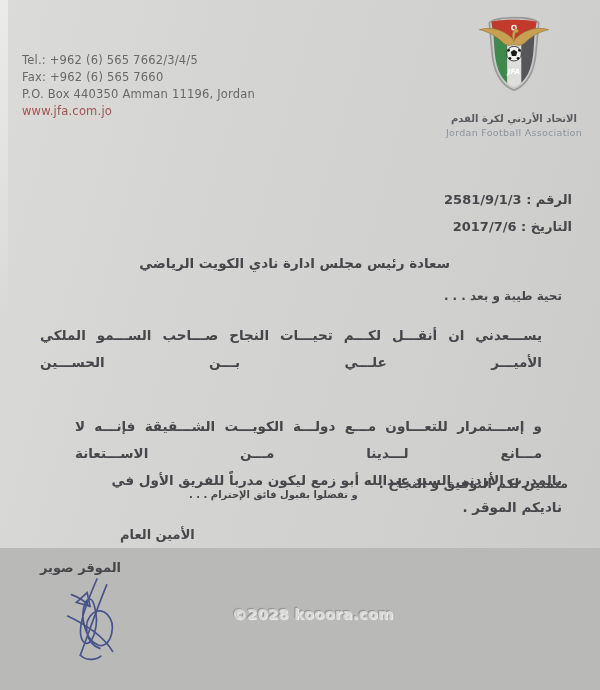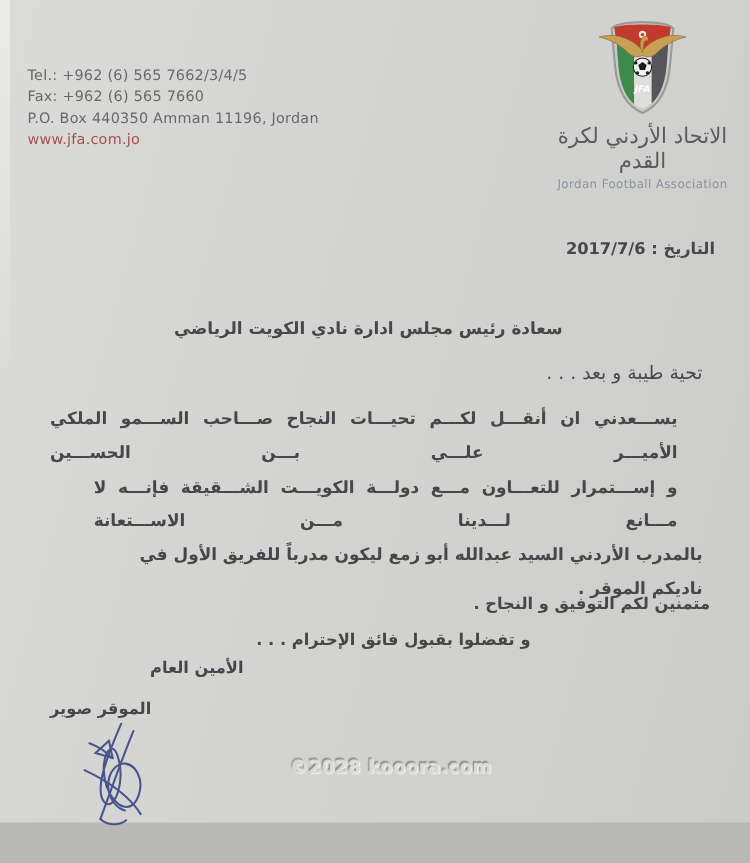--- a/index.html
+++ b/index.html
@@ -2,70 +2,70 @@
 <html lang="ar" style="--ink: #46464b; --muted-ink: #68686a; --link-red: #a35150; --crest-red: #c23a2c; --crest-green: #3e8a4c; --crest-gold: #c8a053; --caption-en: #8a93a0; --signature-ink: #3d4b86; --watermark: #d9d9d7;"><head>
 <meta charset="utf-8">
 <style>
   html,body{margin:0;padding:0;}
   body{
     width:600px;height:690px;overflow:hidden;
     font-family:"DejaVu Sans",sans-serif;
     background:#b9b9b7;
   }
   .page{
-    position:relative;width:600px;height:658px;
+    position:relative;width:600px;height:548px;
     background:linear-gradient(105deg,#dbdbd9 0%,#d5d5d3 30%,#d1d1cf 65%,#cbcccA 100%);
     color:var(--ink,#46464b);
   }
   .edge-light{
     position:absolute;left:0;top:0;width:8px;height:320px;
     background:linear-gradient(to bottom,#ebebe9,rgba(235,235,233,0));
   }
   
   .contact{
     position:absolute;left:22px;top:52px;
     font-size:11.5px;line-height:17px;color:var(--muted-ink,#68686a);
     letter-spacing:.2px;
   }
   .contact .web{color:var(--link-red,#a35150);}
   .logo-block{
     position:absolute;left:438px;top:11px;width:152px;text-align:center;
   }
   .logo-block svg{display:block;margin:0 auto;}
-  .org-ar{font-size:17px;font-weight:normal;color:#5a5a60;margin-top:4px;direction:rtl;}
+  .org-ar{font-size:10px;font-weight:bold;color:#5a5a60;margin-top:18px;direction:rtl;}
   .org-en{font-size:9.5px;color:var(--caption-en,#8a93a0);margin-top:3px;letter-spacing:.3px;}
   
   .ref{
     position:absolute;right:28px;top:186px;direction:rtl;text-align:right;
     font-size:13px;font-weight:bold;line-height:27px;
   }
   
   .recipient{
     position:absolute;right:150px;top:255px;direction:rtl;
     font-size:13.5px;font-weight:bold;margin-left:12px;
   }
   .greeting{
     position:absolute;right:38px;top:289px;direction:rtl;
-    font-size:15px;font-weight:normal;
+    font-size:12px;font-weight:bold;
   }
   .para{
     position:absolute;left:40px;right:38px;direction:rtl;
     font-size:13.5px;font-weight:bold;line-height:27px;color:var(--ink,#46464b);
   }
   .para .l1{text-align:justify;text-align-last:justify;padding-right:20px;}
   .para .l2{text-align:right;}
   .p1{top:322px;}
-  .p2{top:377px;margin-left:35px;}
+  .p2{top:413px;margin-left:35px;}
   .wish{
     position:absolute;right:32px;top:476px;direction:rtl;
     font-size:13px;font-weight:bold;
   }
   .closing{
-    position:absolute;left:205px;top:489px;direction:rtl;
-    font-size:13px;font-weight:bold;margin-top:16px;
+    position:absolute;left:189px;top:489px;direction:rtl;
+    font-size:10px;font-weight:bold;
   }
   .sig-title{
     position:absolute;left:120px;top:527px;direction:rtl;
     font-size:13px;font-weight:bold;
   }
   .sig-name{
     position:absolute;left:40px;top:560px;direction:rtl;
     font-size:13px;font-weight:bold;
   }
   .sig-scribble{position:absolute;left:50px;top:575px;}
@@ -120,20 +120,21 @@
       <path d="M60,44 C48,30 28,22 8,28 C22,31 34,38 44,48 C50,53 56,52 60,50 C64,52 70,53 76,48 C86,38 98,31 112,28 C92,22 72,30 60,44 Z" fill="#c8a053" stroke="#8a6a30" stroke-width="0.8"></path>
       <path d="M60,47 C55,38 58,28 62,27 C66,26 68,30 66,32 L62,33 C61,38 61,42 60,47 Z" fill="#c8a053" stroke="#8a6a30" stroke-width="0.6"></path>
 
       <text x="60" y="94" font-size="11" font-weight="bold" font-style="italic" font-family="DejaVu Sans, sans-serif" fill="#ffffff" text-anchor="middle">JFA</text>
     </svg>
     <div class="org-ar">الاتحاد الأردني لكرة القدم</div>
     <div class="org-en">Jordan Football Association</div>
   </div>
 
   <div class="ref">
+    <div>الرقم : 2581/9/1/3</div>
     <div>التاريخ : 2017/7/6</div>
   </div>
 
   <div class="recipient">سعادة رئيس مجلس ادارة نادي الكويت الرياضي</div>
   <div class="greeting">تحية طيبة و بعد . . .</div>
 
   <div class="para p1">
     <div class="l1">يســـعدني ان أنقـــل لكـــم تحيـــات النجاح صـــاحب الســـمو الملكي الأميـــر علـــي بـــن الحســـين</div>
   </div>
 

